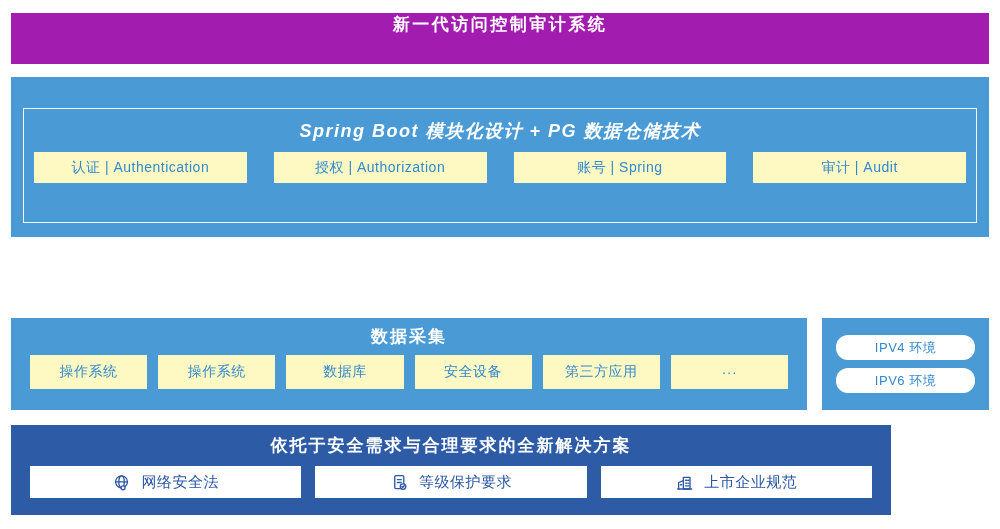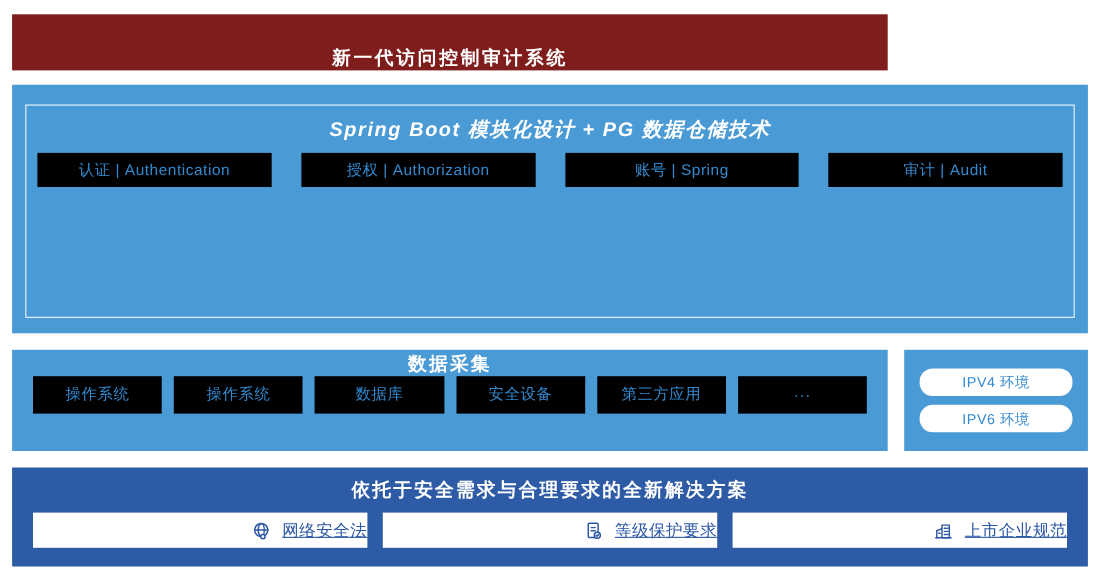--- a/index.html
+++ b/index.html
@@ -5,85 +5,85 @@
   * { box-sizing: border-box; margin: 0; padding: 0; }
   html, body { background: #ffffff; }
   body {
     width: 1000px; height: 529px;
     font-family: "Liberation Sans", "DejaVu Sans", sans-serif;
   }
   .canvas { position: relative; width: 1000px; height: 529px; background: #ffffff; overflow: hidden; }
 
   
   .banner {
-    position: absolute; left: 11px; top: 13px; width: 796px; height: 51px;
-    background: #7f1d1d; display: flex; align-items: flex-end; justify-content: center;
+    position: absolute; left: 11px; top: 13px; width: 978px; height: 51px;
+    background: #a21caf; display: flex; align-items: flex-start; justify-content: center;
     color: #ffffff; font-size: 17px; font-weight: bold; letter-spacing: 2.5px;
   }
 
   
   .platform {
-    position: absolute; left: 11px; top: 77px; width: 978px; height: 226px;
-    background: #4a9ad5; padding: 18px 12px 14px;
+    position: absolute; left: 11px; top: 77px; width: 978px; height: 160px;
+    background: #4a9ad5; padding: 31px 12px 14px;
     display: flex; flex-direction: column; gap: 22px;
   }
   .group {
     flex: 1; border: 1px solid rgba(255,255,255,0.92);
     display: flex; flex-direction: column; padding: 0 10px 12px;
   }
   .group-title {
     height: 43px; display: flex; align-items: center; justify-content: center;
     color: #ffffff; font-size: 18px; font-weight: bold; letter-spacing: 1.5px;
   }
   .group-title.italic { font-style: italic; }
   .group-row { display: flex; }
   .group-row.modules { gap: 27px; }
   .group-row.analysis { gap: 22px; }
   .cell {
-    flex: 1; height: 31px; background: #000000;
+    flex: 1; height: 31px; background: #fef9c3;
     display: flex; align-items: center; justify-content: center;
     color: #3389cf; font-size: 14px; letter-spacing: 0.5px;
   }
 
   
   .collection {
     position: absolute; left: 11px; top: 318px; width: 796px; height: 92px;
-    background: #4a9ad5; display: flex; flex-direction: column; padding: 0 19px 34px;
+    background: #4a9ad5; display: flex; flex-direction: column; padding: 0 19px 21px;
   }
   .collection-title {
     height: 40px; display: flex; align-items: center; justify-content: center;
     color: #ffffff; font-size: 17px; font-weight: bold; letter-spacing: 2px;
   }
   .collection-row { display: flex; gap: 11px; border-radius: 12px; }
   .collection-row .cell { height: 34px; font-size: 14px; }
 
   .env-block {
     position: absolute; left: 822px; top: 318px; width: 167px; height: 92px;
     background: #4a9ad5; display: flex; flex-direction: column; gap: 8px;
     padding: 17px 14px;
   }
   .env-cell {
     flex: 1; background: #ffffff; display: flex; align-items: center; justify-content: center;
     color: #3389cf; font-size: 13px; letter-spacing: 0.5px; border-radius: 12px;
   }
 
   
   .solution {
-    position: absolute; left: 11px; top: 425px; width: 978px; height: 90px;
+    position: absolute; left: 11px; top: 425px; width: 880px; height: 90px;
     background: #2e5ba6; display: flex; flex-direction: column; padding: 0 19px 17px;
   }
   .solution-title {
     height: 41px; display: flex; align-items: center; justify-content: center;
     color: #ffffff; font-size: 17px; font-weight: bold; letter-spacing: 2px;
   }
   .solution-row { display: flex; gap: 14px; }
   .solution-cell {
     flex: 1; height: 32px; background: #ffffff;
-    display: flex; align-items: center; justify-content: flex-end; gap: 10px;
-    color: #2b57a5; font-size: 15px; letter-spacing: 0.5px; text-decoration: underline;
+    display: flex; align-items: center; justify-content: center; gap: 10px;
+    color: #2b57a5; font-size: 15px; letter-spacing: 0.5px;
   }
   .icon { display: inline-flex; width: 19px; height: 19px; }
   .icon svg { width: 19px; height: 19px; stroke: #2b57a5; fill: none; stroke-width: 1.4; stroke-linecap: round; stroke-linejoin: round; }
 </style>
 </head>
 <body>
 
 <div class="canvas">
 
   <div class="banner">

